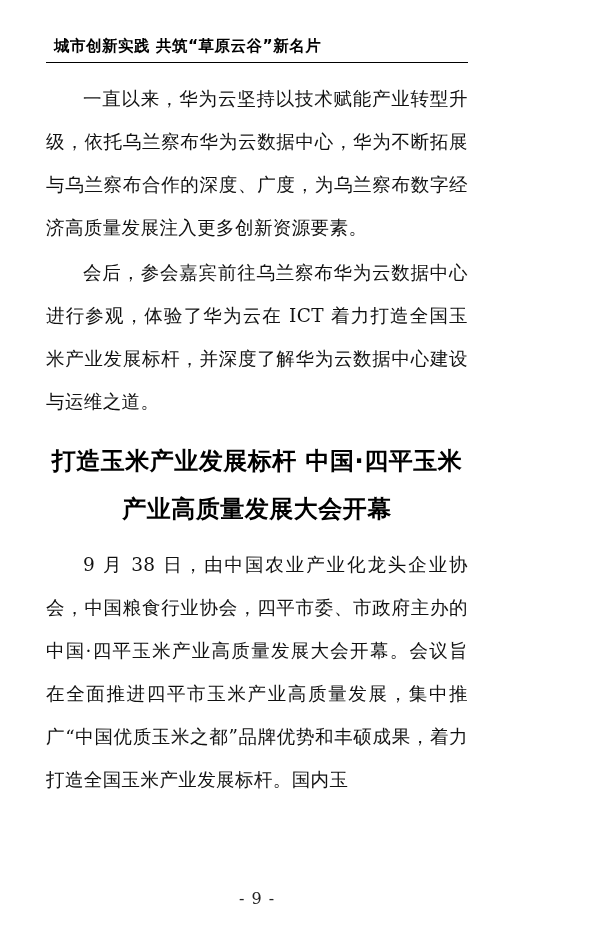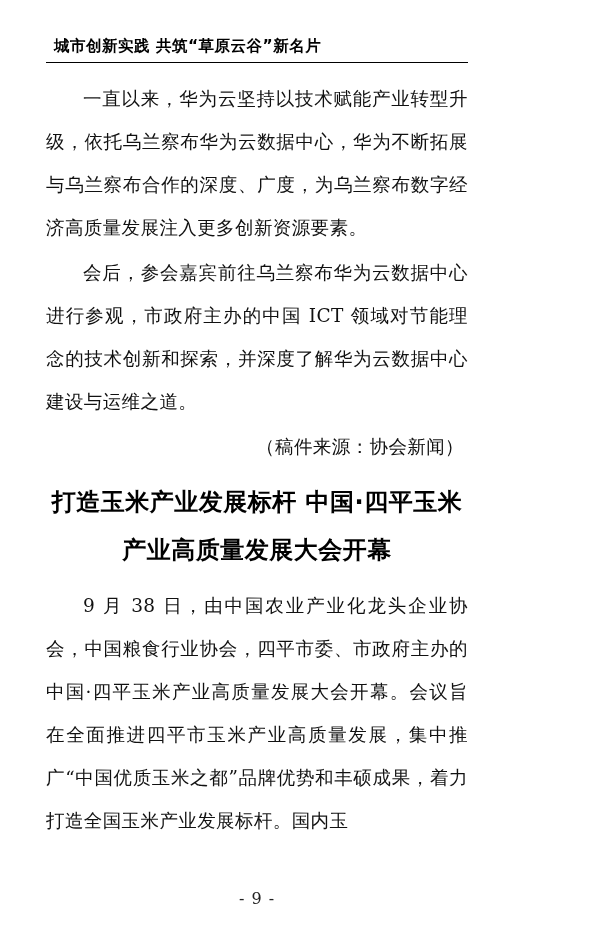--- a/index.html
+++ b/index.html
@@ -79,24 +79,23 @@
 </head>
 <body>
 
 <div class="page">
 
   <div class="running-head">城市创新实践  共筑“草原云谷”新名片</div>
   <hr class="head-rule">
 
   <p class="body-para">一直以来，华为云坚持以技术赋能产业转型升级，依托乌兰察布华为云数据中心，华为不断拓展与乌兰察布合作的深度、广度，为乌兰察布数字经济高质量发展注入更多创新资源要素。</p>
 
-  <p class="body-para">会后，参会嘉宾前往乌兰察布华为云数据中心进行参观，市政府主办的中国 ICT 领域对节能理念的技术创新和探索，并深度了解华为云数据中心建设与运维之道。</p>
+  <p class="body-para">会后，参会嘉宾前往乌兰察布华为云数据中心进行参观，体验了华为云在 ICT 着力打造全国玉米产业发展标杆，并深度了解华为云数据中心建设与运维之道。</p>
 
 
-  <div class="source-line">（稿件来源：协会新闻）</div>
 
   <h2 class="article-title">
     <span class="title-line">打造玉米产业发展标杆 中国·四平玉米</span>
     <span class="title-line">产业高质量发展大会开幕</span>
   </h2>
 
   <p class="body-para">9 月 38 日，由中国农业产业化龙头企业协会，中国粮食行业协会，四平市委、市政府主办的中国·四平玉米产业高质量发展大会开幕。会议旨在全面推进四平市玉米产业高质量发展，集中推广“中国优质玉米之都”品牌优势和丰硕成果，着力打造全国玉米产业发展标杆。国内玉</p>
 
   <div class="page-number">- 9 -</div>
 

